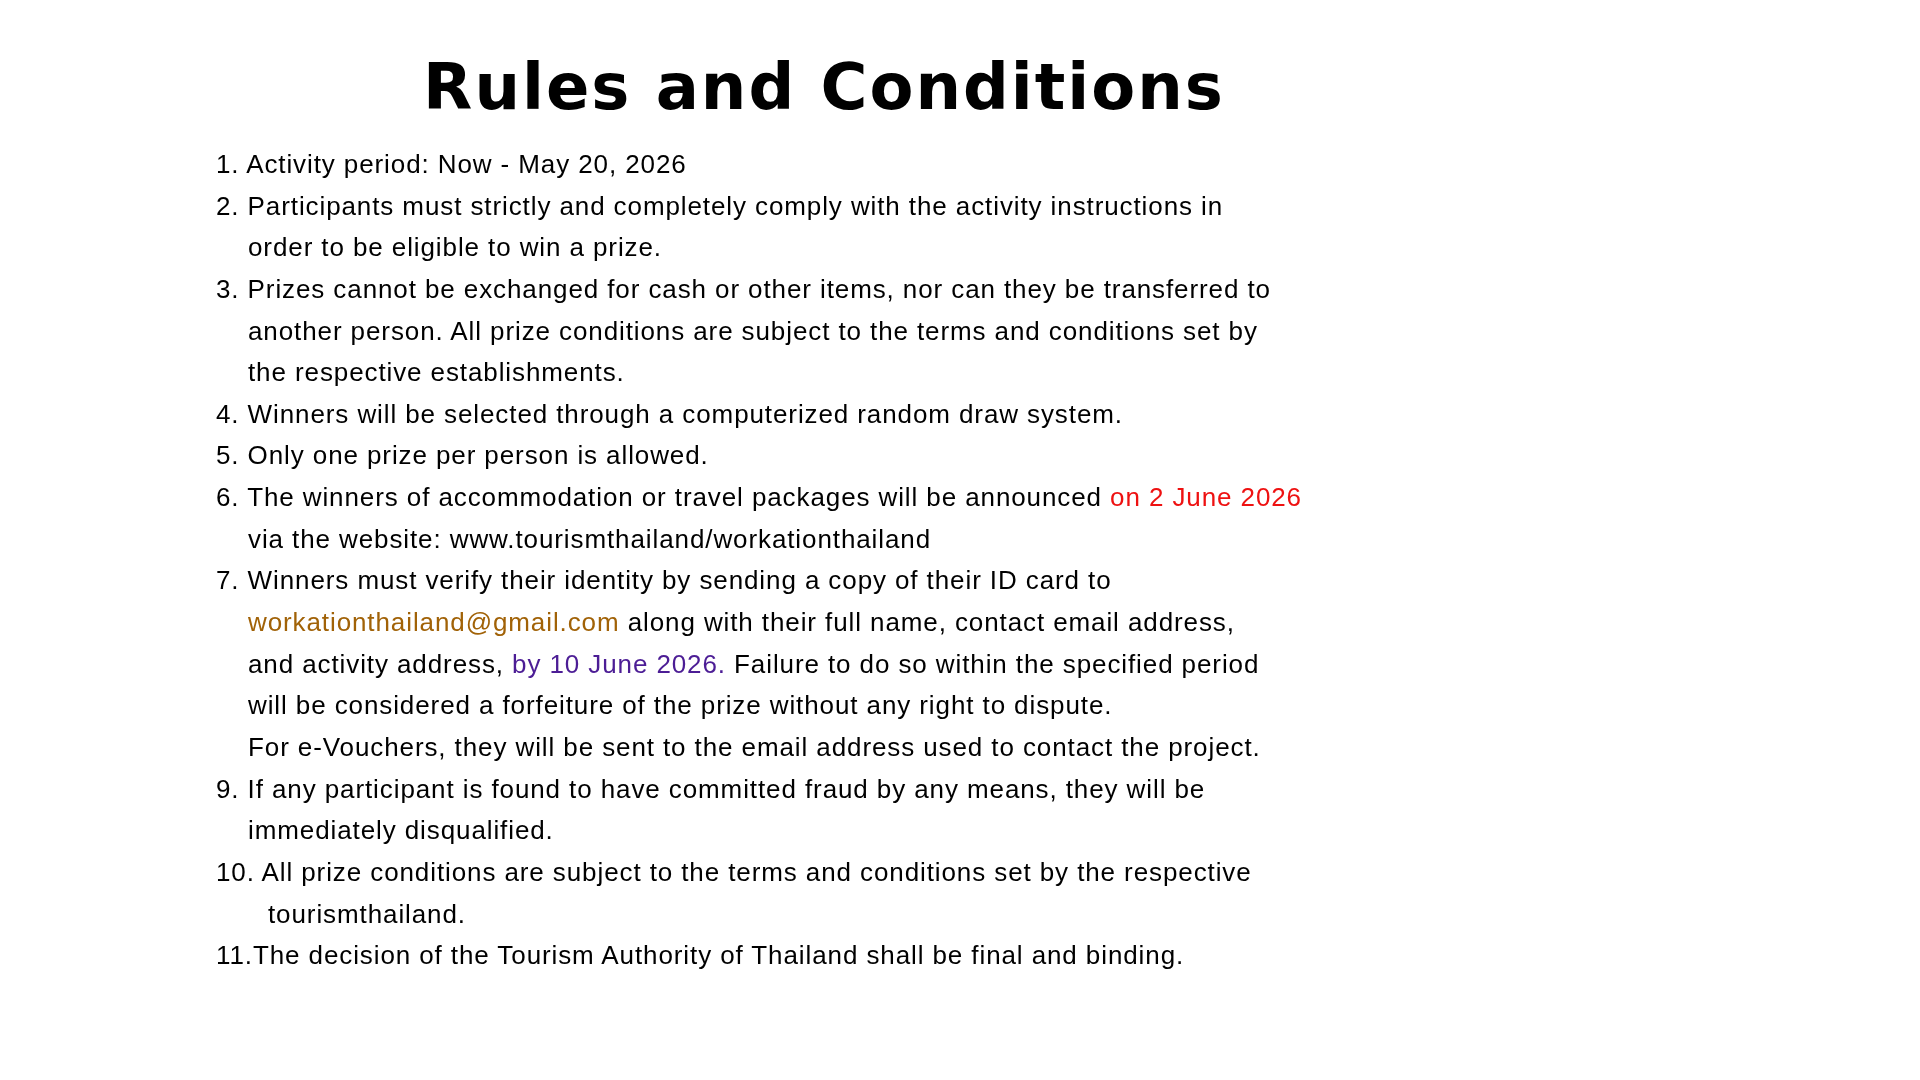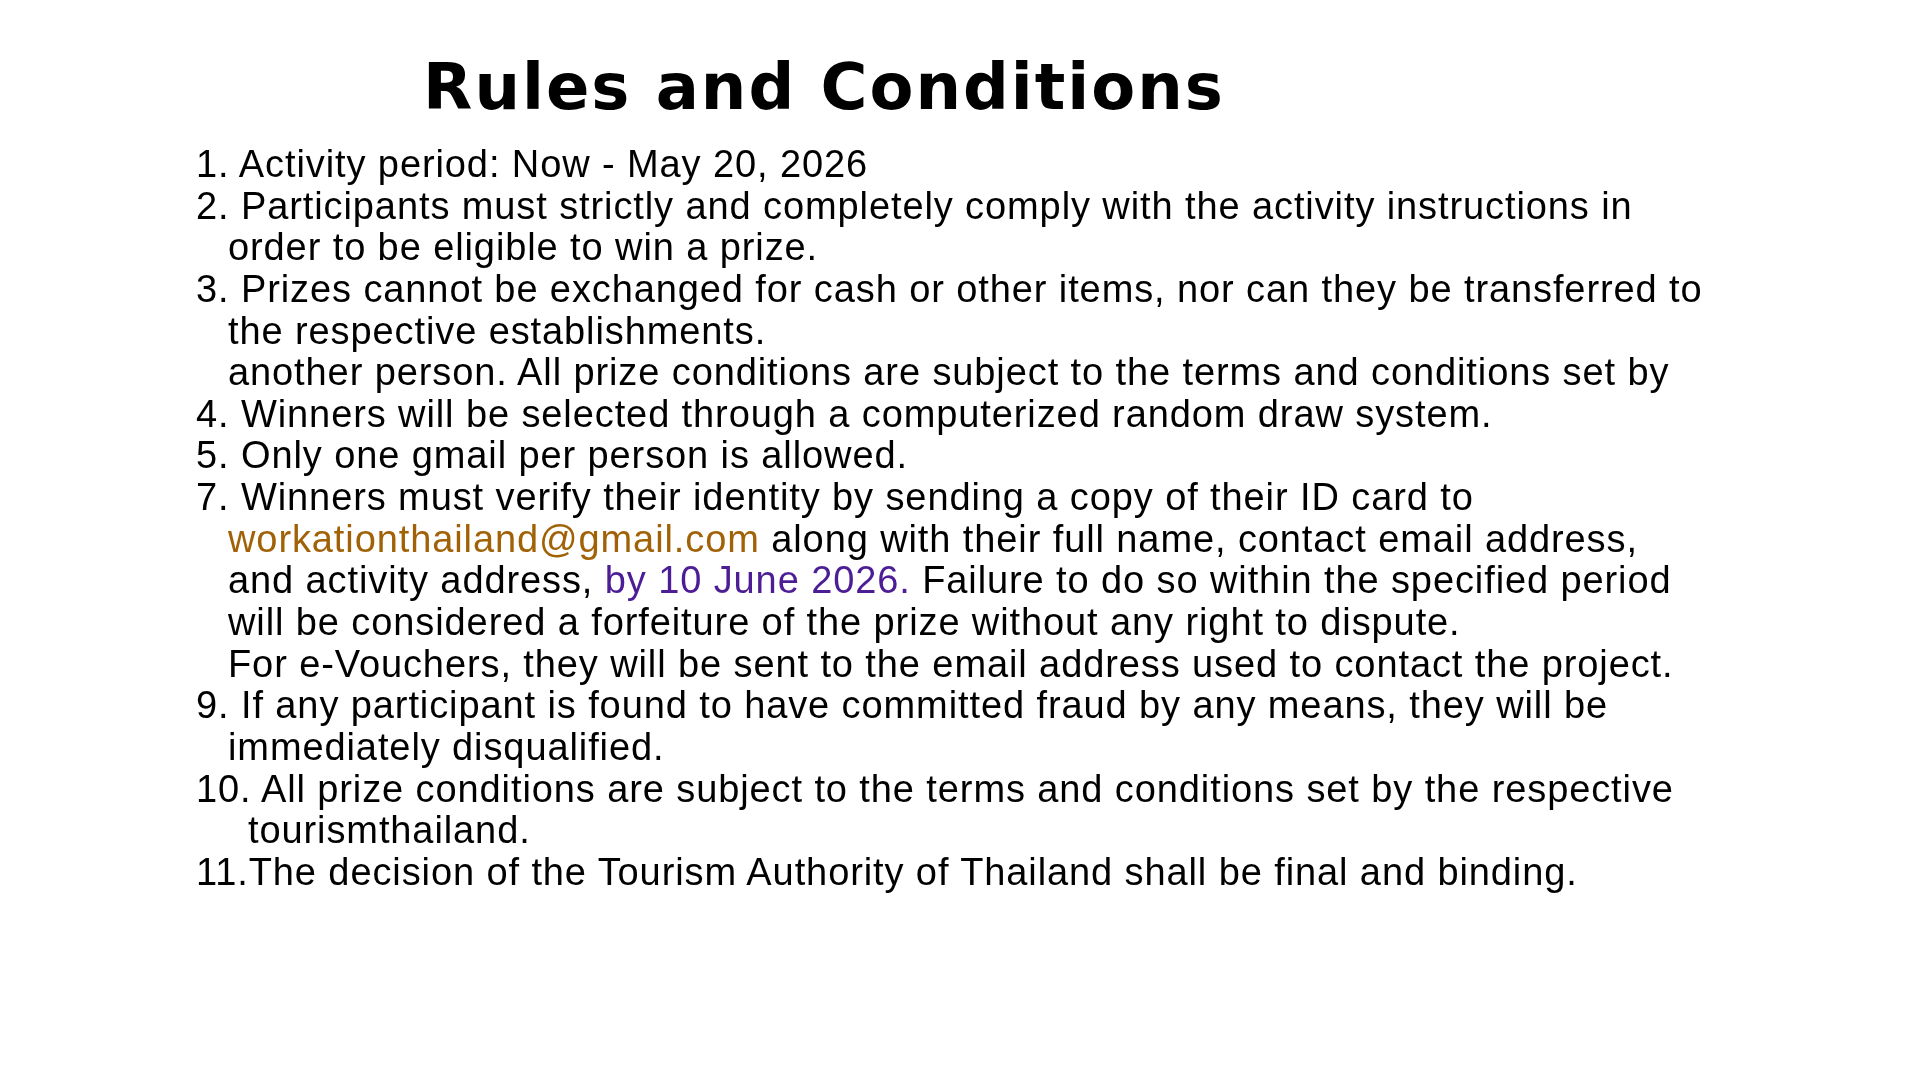--- a/index.html
+++ b/index.html
@@ -23,26 +23,26 @@
       text-align: center;
       font-family: "DejaVu Sans", "Liberation Sans", sans-serif;
       font-weight: bold;
       font-size: 64px;
       letter-spacing: 2px;
       line-height: 86px;
       margin: 0;
     }
     .rules {
       position: absolute;
-      left: 196px;
+      left: 216px;
       top: 144px;
       margin: 0;
       padding: 0;
       list-style: none;
-      font-size: 38px;
+      font-size: 26px;
       line-height: 41.65px;
       letter-spacing: 0.9px;
       white-space: nowrap;
     }
     .rule {
       margin: 0;
       padding: 0;
       position: relative;
     }
     .line {
@@ -70,28 +70,32 @@
 <ol class="rules" id="rules">
     <li class="rule">
       <span class="line"><span class="num">1.</span><span> Activity period: Now - May 20, 2026</span></span>
     </li>
     <li class="rule">
       <span class="line"><span class="num">2.</span><span> Participants must strictly and completely comply with the activity instructions in</span></span>
       <span class="line cont"><span>order to be eligible to win a prize.</span></span>
     </li>
     <li class="rule">
       <span class="line"><span class="num">3.</span><span> Prizes cannot be exchanged for cash or other items, nor can they be transferred to</span></span>
+      <span class="line cont"><span>another person. All prize conditions are subject to the terms and conditions set by</span></span>
       <span class="line cont"><span>the respective establishments.</span></span>
-      <span class="line cont"><span>another person. All prize conditions are subject to the terms and conditions set by</span></span>
     </li>
     <li class="rule">
       <span class="line"><span class="num">4.</span><span> Winners will be selected through a computerized random draw system.</span></span>
     </li>
     <li class="rule">
-      <span class="line"><span class="num">5.</span><span> Only one gmail per person is allowed.</span></span>
+      <span class="line"><span class="num">5.</span><span> Only one prize per person is allowed.</span></span>
+    </li>
+    <li class="rule">
+      <span class="line"><span class="num">6.</span><span> The winners of accommodation or travel packages will be announced </span><span class="red" style="color: rgb(238, 17, 17);">on 2 June 2026</span></span>
+      <span class="line cont"><span>via the website: www.tourismthailand/workationthailand</span></span>
     </li>
     <li class="rule">
       <span class="line"><span class="num">7.</span><span> Winners must verify their identity by sending a copy of their ID card to</span></span>
       <span class="line cont"><span class="red" style="color: #a16207;">workationthailand@gmail.com</span><span> along with their full name, contact email address,</span></span>
       <span class="line cont"><span>and activity address, </span><span class="red" style="color: #4c1d95;">by 10 June 2026.</span><span> Failure to do so within the specified period</span></span>
       <span class="line cont"><span>will be considered a forfeiture of the prize without any right to dispute.</span></span>
     </li>
     <li class="rule">
       <span class="line cont"><span>For e-Vouchers, they will be sent to the email address used to contact the project.</span></span>
     </li>

